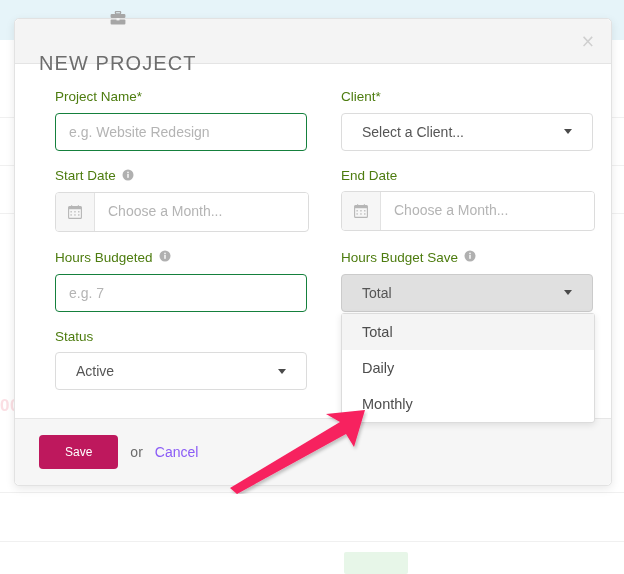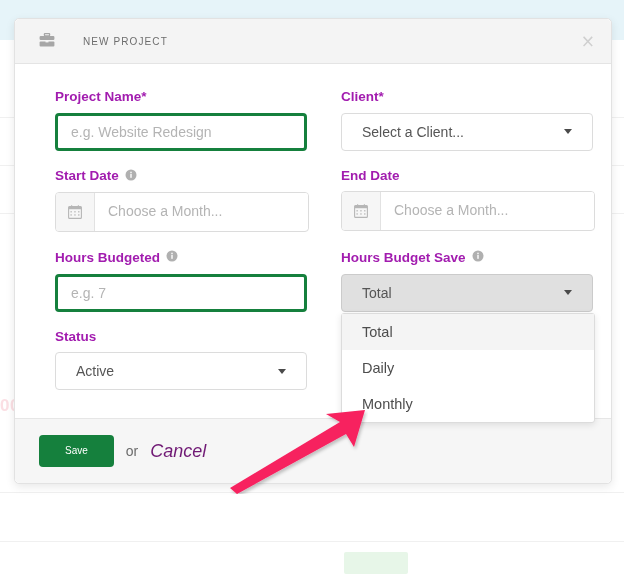--- a/index.html
+++ b/index.html
@@ -65,26 +65,27 @@
     height: 44px;
     background: #f4f4f4;
     border-bottom: 1px solid #e4e4e4;
     border-radius: 5px 5px 0 0;
     display: flex;
     align-items: center;
     padding: 0 16px 0 24px;
     position: relative;
   }
   .modal-title {
-    font-size: 10px;
+    font-size: 20px;
     letter-spacing: 1.1px;
     color: #6d6d6d;
     display: flex;
     align-items: center;
-    gap: 28px;
+    gap: 22px;
+    flex-direction: column;
   }
   .briefcase-icon { display: block; }
   .close-btn {
     position: absolute;
     right: 16px;
     top: 50%;
     transform: translateY(-50%);
     font-size: 17px;
     line-height: 1;
     color: #cfcfcf;
@@ -103,35 +104,35 @@
     margin-bottom: 18px;
   }
   .form-col {
     width: 252px;
     flex: 0 0 252px;
     position: relative;
   }
 
   .field-label {
     font-size: 13.5px;
-    font-weight: bold;
-    color: #a21caf;
+    font-weight: normal;
+    color: #4d7c0f;
     margin-bottom: 9px;
     display: flex;
     align-items: center;
     gap: 6px;
     line-height: 1;
   }
   .info-icon { display: block; }
 
   .text-input {
     box-sizing: border-box;
     width: 100%;
     height: 38px;
-    border: 3px solid #15803d;
+    border: 1px solid #15803d;
     border-radius: 4px;
     background: #fff;
     padding: 0 13px;
     font-size: 14px;
     font-family: "Liberation Sans", sans-serif;
     color: #555;
     outline: none;
   }
   .text-input::placeholder { color: #b4b4b4; }
 
@@ -220,37 +221,36 @@
     border-top: 1px solid #e6e6e6;
     border-radius: 0 0 5px 5px;
     padding: 16px 24px;
     display: flex;
     align-items: center;
     gap: 12px;
     position: relative;
     z-index: 10;
   }
   .save-btn {
-    background: #15803d;
+    background: #be185d;
     border: none;
     border-radius: 4px;
     color: #ffffff;
-    font-size: 10px;
+    font-size: 12px;
     font-family: "Liberation Sans", sans-serif;
     padding: 11px 26px;
     cursor: pointer;
     line-height: 1;
   }
   .or-text { font-size: 14px; color: #6b6b6b; }
   .cancel-link {
-    font-size: 18px;
-    color: #701a75;
+    font-size: 14px;
+    color: #8b5cf6;
     text-decoration: none;
     cursor: pointer;
-    font-style: italic;
   }
 
   
   #annotation-arrow {
     position: absolute;
     left: 228px;
     top: 398px;
     width: 140px;
     height: 96px;
     z-index: 60;

